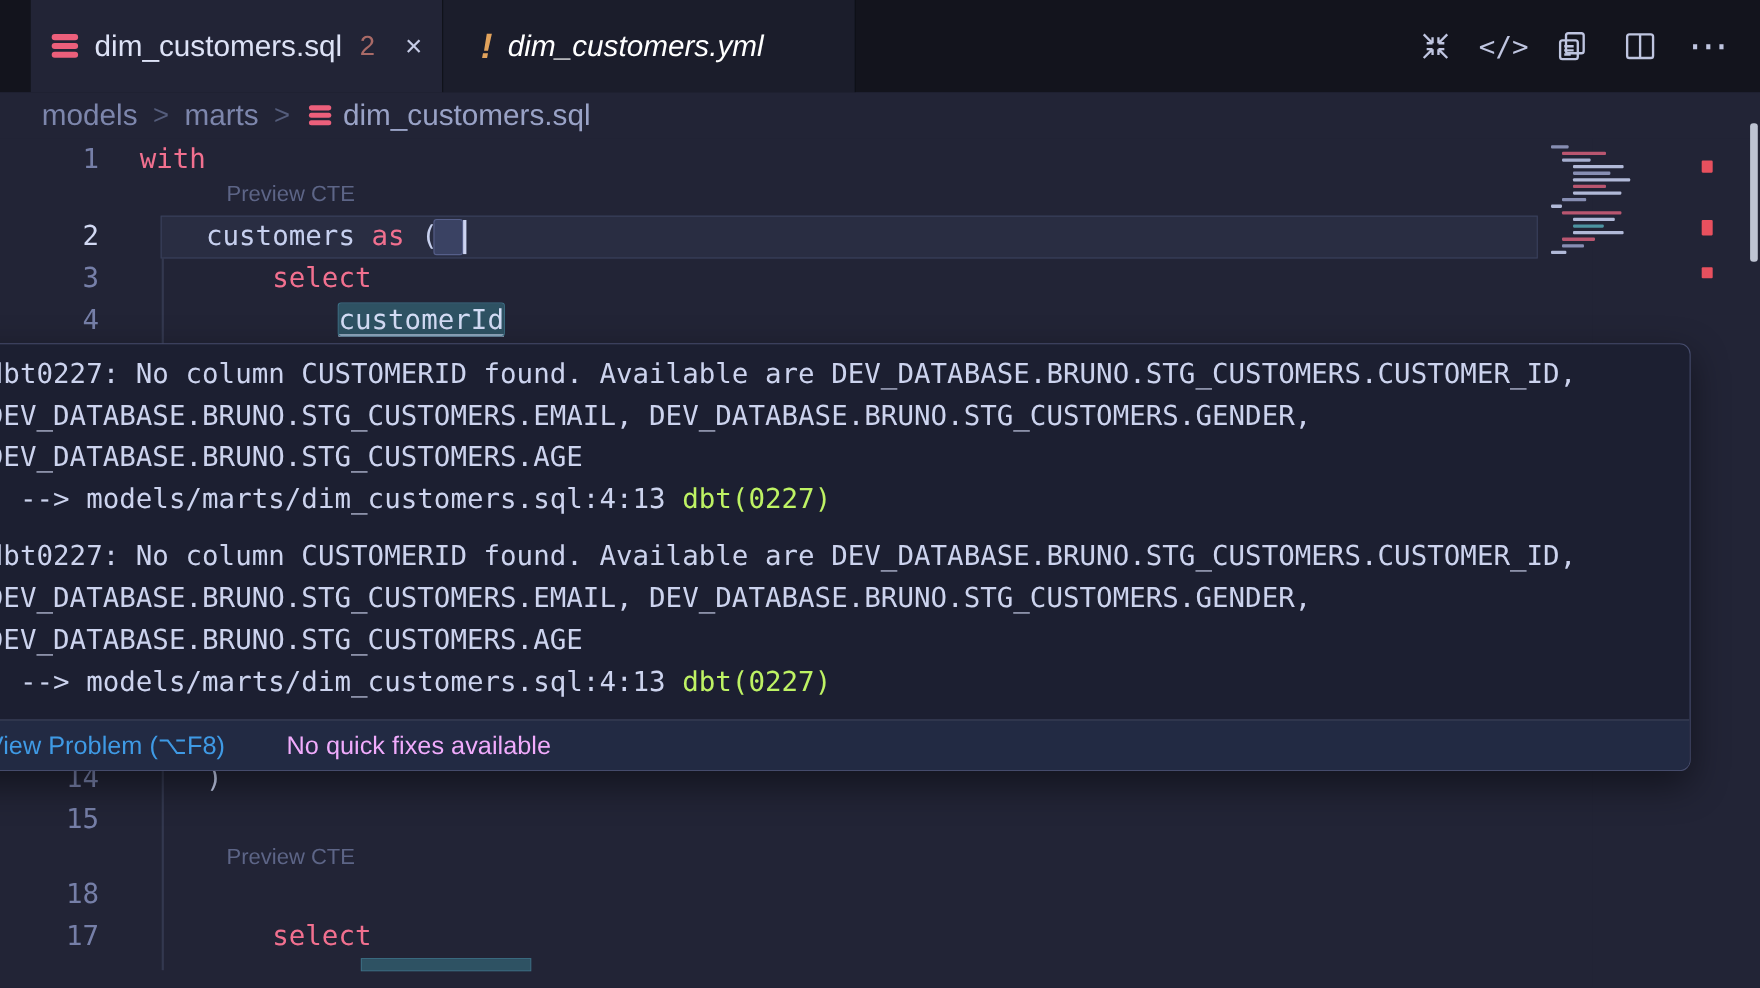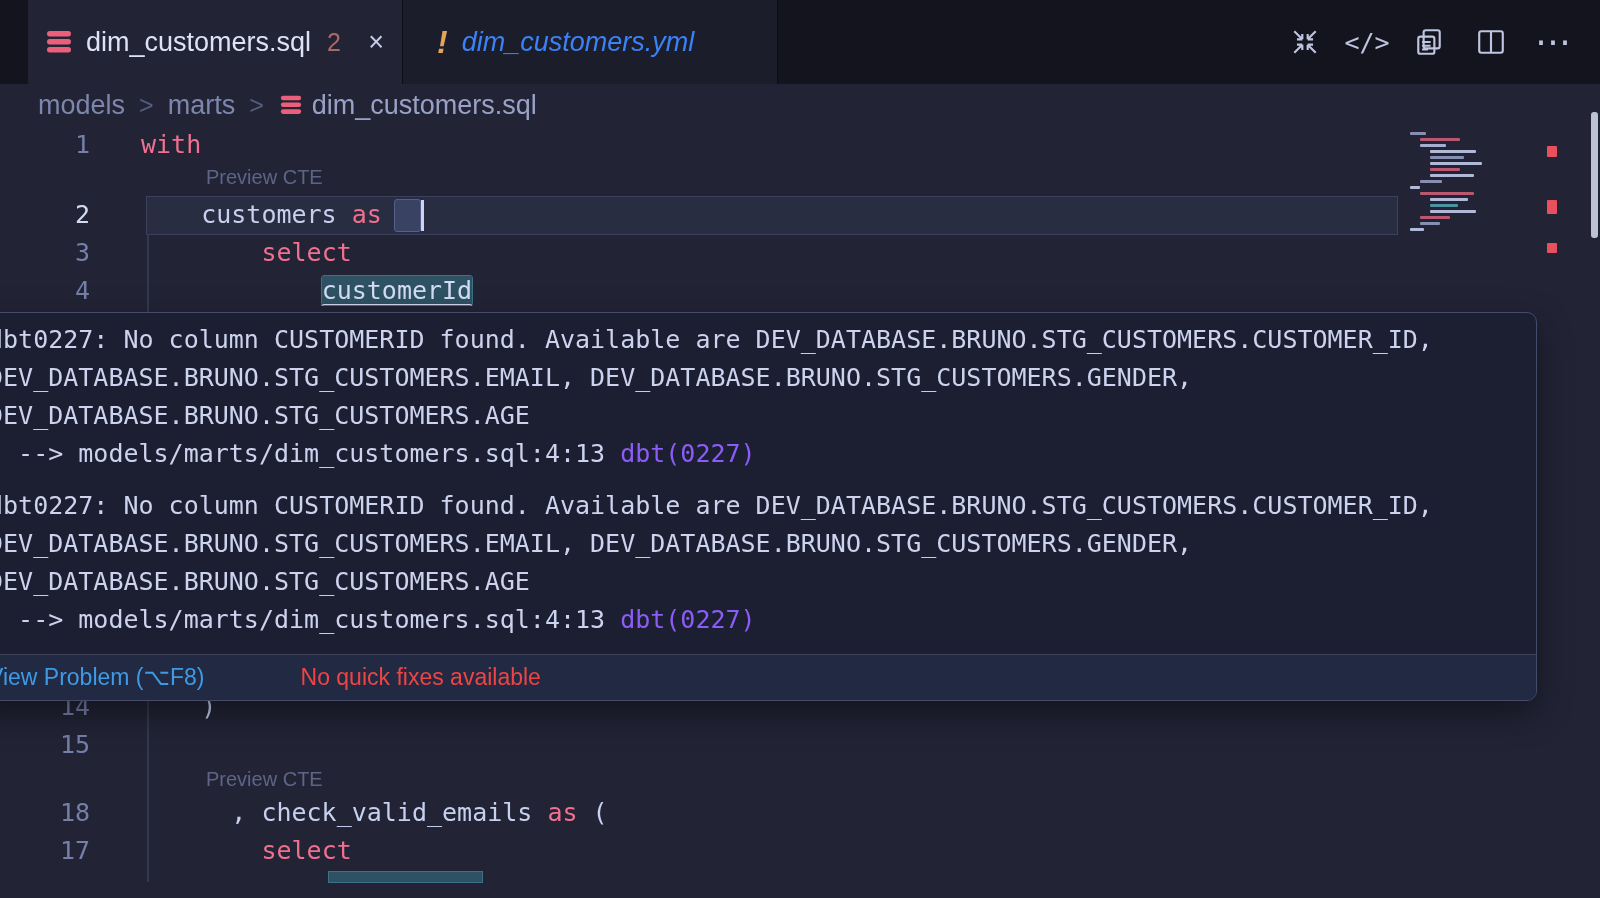--- a/index.html
+++ b/index.html
@@ -17,21 +17,21 @@
     background:#13141d; display:flex; align-items:stretch;
   }
   .tab {
     display:flex; align-items:center; gap:14px;
     width:375px; padding:0 18px; height:84px;
     border-right:1px solid #0d0e15; cursor:pointer;
   }
   .tab.active { background:#222436; margin-left:28px; }
   .tab.preview { background:#1b1d2b; }
   .tab-label { font-size:27px; color:#dde2f6; white-space:nowrap; }
-  .tab.preview .tab-label { color:#3b82f6; font-style:italic; }
+  .tab.preview .tab-label { color:#ffffff; font-style:italic; }
   .tab-badge { font-size:25px; color:#a96a67; margin-left:2px; }
   .tab-close { margin-left:auto; font-size:27px; color:#c6cce6; cursor:pointer; }
   .excl { font-size:32px; font-weight:bold; font-style:italic; color:#e2a35c; margin-left:16px; }
   .tab-actions {
     margin-left:auto; display:flex; align-items:center; gap:28px;
     padding-right:30px; color:#bfc5e0;
   }
   .action-btn { display:flex; align-items:center; justify-content:center; width:34px; height:34px; cursor:pointer; }
   .action-btn svg { stroke:#bfc5e0; fill:none; stroke-width:2; }
   .glyph-code { font-family:"DejaVu Sans Mono", monospace; font-size:25px; color:#bfc5e0; }
@@ -53,21 +53,21 @@
     position:absolute; left:146px; top:70px; width:1252px; height:39px;
     background:#292d42; border:1px solid #3a405d;
   }
   .indent-guide { position:absolute; left:147px; top:108px; width:2px; height:648px; background:#33384f; }
   .code-row {
     position:absolute; left:0; width:1400px; height:38px; line-height:38px;
     font-family:"DejaVu Sans Mono", monospace; font-size:25px; white-space:pre;
   }
   .num { position:absolute; left:0; width:90px; text-align:right; color:#767fa8; }
   .num.active { color:#d2d9f3; }
-  .code-text { position:absolute; left:141px; white-space:pre; }
+  .code-text { position:absolute; left:127px; white-space:pre; }
   .kw { color:#f1708f; }
   .pl { color:#c7d0ef; }
   .hl {
     color:#d3dcf5; background:#2e5263; outline:1px solid #3c7186; border-radius:2px;
     text-decoration-line:underline; text-decoration-style:wavy;
     text-decoration-color:#f2485f; text-decoration-thickness:2.5px; text-underline-offset:5px;text-decoration:underline;
   }
   .codelens {
     position:absolute; height:26px; line-height:26px;
     font-size:20px; color:#5d6587; cursor:pointer;
@@ -87,28 +87,28 @@
     position:absolute; left:-40px; top:312px; width:1577px; height:389px;
     background:#1c1f31; border:1.5px solid #454b6b; border-radius:10px;
     box-shadow:0 12px 34px rgba(0,0,0,.45); z-index:20; overflow:hidden;
   }
   .hover-body {
     padding:8px 24px 0 27px;
     font-family:"DejaVu Sans Mono", monospace; font-size:25px; line-height:38px;
     color:#ccd3ee; white-space:pre;
   }
   .problem-block + .problem-block { margin-top:14px; }
-  .loc-code { color:#8b5cf6; }
+  .loc-code { color:#bef264; }
   .hover-footer {
     position:absolute; left:0; right:0; bottom:0; height:46px;
     background:#222a43; border-top:1px solid #3c4258;
     display:flex; align-items:center; padding-left:27px; font-size:23px; white-space:nowrap;
   }
   .link { color:#3f9ae5; cursor:pointer; margin-right:56px; }
-  .nofix { color:#ef4444;margin-left:40px; }
+  .nofix { color:#f0abfc; }
 </style>
 </head>
 <body>
 
 <div class="screen">
 
   <div class="tabbar">
     <div class="tab active">
       <svg width="26" height="26" viewBox="0 0 26 26">
         <rect x="1" y="2" width="24" height="5.5" rx="2.7" fill="#ec5f7b"></rect>
@@ -170,21 +170,21 @@
   <div class="editor">
     <div class="current-line-box"></div>
     <div class="indent-guide"></div>
     <div id="code-lines">
         <div class="code-row" style="top: 0px;"><span class="num">1</span><span class="code-text"><span class="kw">with</span></span></div>
         <div class="code-row" style="top: 70px;"><span class="num active">2</span><span class="code-text"><span class="pl">    customers </span><span class="kw">as</span><span class="pl"> (</span></span></div>
         <div class="code-row" style="top: 108px;"><span class="num">3</span><span class="code-text"><span class="pl">        </span><span class="kw">select</span></span></div>
         <div class="code-row" style="top: 146px;"><span class="num">4</span><span class="code-text"><span class="pl">            </span><span class="hl">customerId</span></span></div>
         <div class="code-row" style="top: 562px;"><span class="num">14</span><span class="code-text"><span class="pl">    )</span></span></div>
         <div class="code-row" style="top: 600px;"><span class="num">15</span><span class="code-text"></span></div>
-        <div class="code-row" style="top: 668px;"><span class="num">18</span><span class="code-text"><span class="pl">      , check_valid_emails </span><span class="kw">as</span><span class="pl"> (</span></span></div>
+        <div class="code-row" style="top: 668px;"><span class="num">18</span></div>
         <div class="code-row" style="top: 706px;"><span class="num">17</span><span class="code-text"><span class="pl">        </span><span class="kw">select</span></span></div>
       </div>
     <div id="codelens-layer">
         <div class="codelens" style="left: 206px; top: 38px;">Preview CTE</div>
         <div class="codelens" style="left: 206px; top: 640px;">Preview CTE</div>
       </div>
     <div class="bracket-box"></div>
     <div class="cursor"></div>
     <div class="sliver"></div>
     <div class="minimap" id="minimap">

